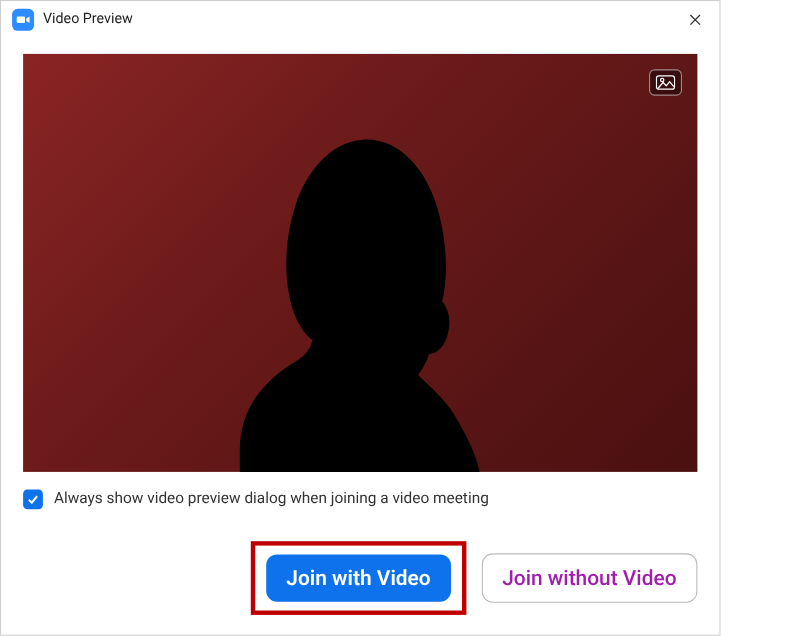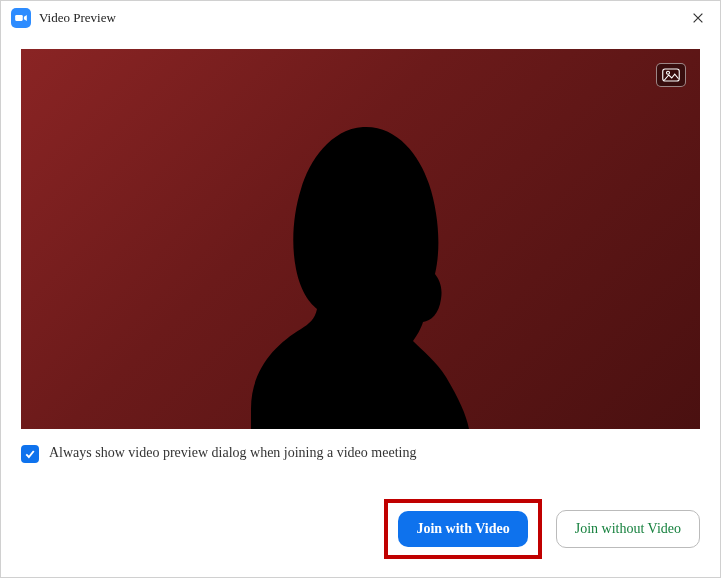--- a/index.html
+++ b/index.html
@@ -7,26 +7,25 @@
       margin: 0;
       padding: 0;
     }
     body {
       font-family: -apple-system, BlinkMacSystemFont, "Segoe UI", Roboto, Helvetica, Arial, sans-serif;
       background: #ffffff;
       width: 721px;
       height: 578px;
     }
     .dialog {
-      width: 721px;
+      width: 655px;
       height: 578px;
       border: 1px solid #d0d0d0;
       background: #fff;
       position: relative;
-      font-family: Liberation Serif, serif;
     }
     .titlebar {
       display: flex;
       align-items: center;
       height: 34px;
       padding: 0 10px;
       border-bottom: 1px solid #ffffff;
     }
     .app-icon {
       width: 20px;
@@ -129,34 +128,34 @@
       display: flex;
       align-items: center;
       gap: 14px;
     }
     .highlight-box {
       border: 4px solid #c00000;
       padding: 8px 10px;
     }
     .btn {
       border-radius: 10px;
-      font-size: 14px;
+      font-size: 19px;
       font-weight: 600;
       padding: 10px 18px;
       cursor: pointer;
       border: none;
       font-family: inherit;
     }
     .btn-primary {
       background: #0E72ED;
       color: #fff;
     }
     .btn-secondary {
       background: #fff;
-      color: #15803d;
+      color: #a21caf;
       border: 1px solid #bbb;
       font-weight: 500;
     }
   </style>
 </head>
 <body>
 
 <div class="dialog">
 
   <div class="titlebar">

